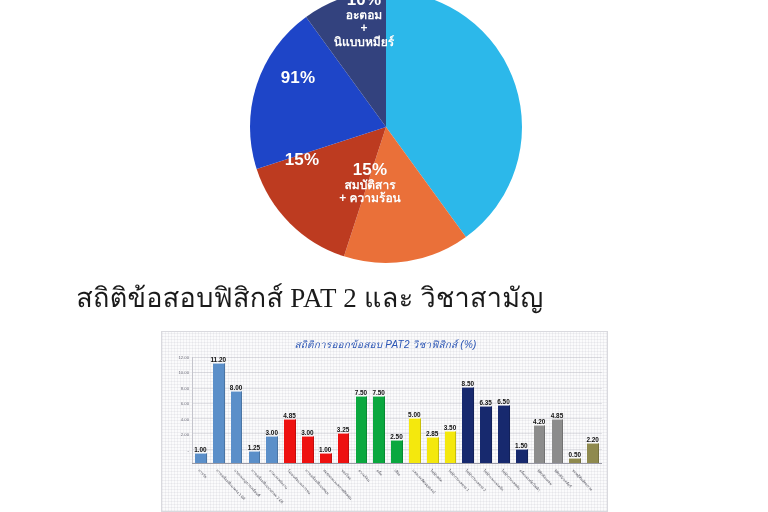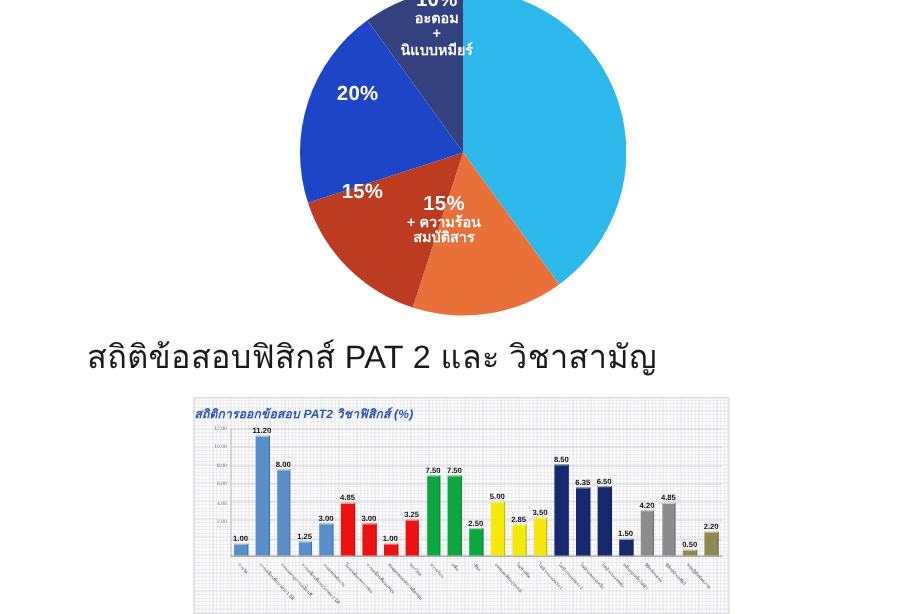--- a/index.html
+++ b/index.html
@@ -29,41 +29,41 @@
     pointer-events:none;
     white-space:nowrap;
   }
   .pie-pct{font-size:17px;font-weight:bold;letter-spacing:.2px;}
   .pie-name{font-size:12px;font-weight:bold;}
 
   
   #main-title{
     position:absolute;left:0;top:276px;width:620px;
     text-align:center;
-    font-family:Liberation Sans, sans-serif;
+    font-family:Liberation Serif, serif;
     font-size:27px;
     color:#1a1a1a;
     letter-spacing:.3px;
   }
 
   
   #bar-card{
     position:absolute;left:161px;top:331px;width:447px;height:181px;
     background:
       repeating-linear-gradient(0deg,rgba(150,150,165,.11) 0px,rgba(150,150,165,.11) 1px,transparent 1px,transparent 3px),
       repeating-linear-gradient(90deg,rgba(150,150,165,.11) 0px,rgba(150,150,165,.11) 1px,transparent 1px,transparent 3px),
       #fbfbfc;
     border:1px solid #d9d9de;
     box-sizing:border-box;
     overflow:hidden;
   }
   #bar-title{
     position:absolute;left:0;top:5px;width:447px;
-    text-align:left;
-    font-size:10px;font-weight:bold;font-style:italic;
+    text-align:center;
+    font-size:10px;font-weight:normal;font-style:italic;
     color:#2b55b4;
     letter-spacing:.2px;
   }
   #plot{
     position:absolute;left:30px;top:25px;width:410px;height:107px;
   }
   .ytick{
     position:absolute;right:100%;margin-right:3px;
     font-size:4.2px;color:#6b6b78;
     transform:translateY(-50%);
@@ -129,30 +129,30 @@
           <path d="M 136 145 L 6.656313783859133 187.02631123499287 A 136 136 0 0 1 56.06120568822364 34.97368876500717 Z" fill="#1e45c8"></path>
           <path d="M 136 145 L 56.06120568822364 34.97368876500717 A 136 136 0 0 1 135.99999999999997 9 Z" fill="#33427e"></path>
         </g>
     </svg>
 
     <div class="pie-label" style="left:126px;top:78px;width:120px;">
     </div>
 
     <div class="pie-label" style="left:60px;top:178px;width:120px;">
       <div class="pie-pct">15%</div>
+      <div class="pie-name">สมบัติสาร</div>
       <div class="pie-name">+ ความร้อน</div>
-      <div class="pie-name">สมบัติสาร</div>
     </div>
 
     <div class="pie-label" style="left:-8px;top:168px;width:120px;">
       <div class="pie-pct">15%</div>
     </div>
 
     <div class="pie-label" style="left:-12px;top:86px;width:120px;">
-      <div class="pie-pct">20%</div>
+      <div class="pie-pct">91%</div>
     </div>
 
     <div class="pie-label" style="left:54px;top:8px;width:120px;">
       <div class="pie-pct">10%</div>
       <div class="pie-name">อะตอม</div>
       <div class="pie-name">+</div>
       <div class="pie-name">นิแบบหมียร์</div>
     </div>
   </div>
 </div>

